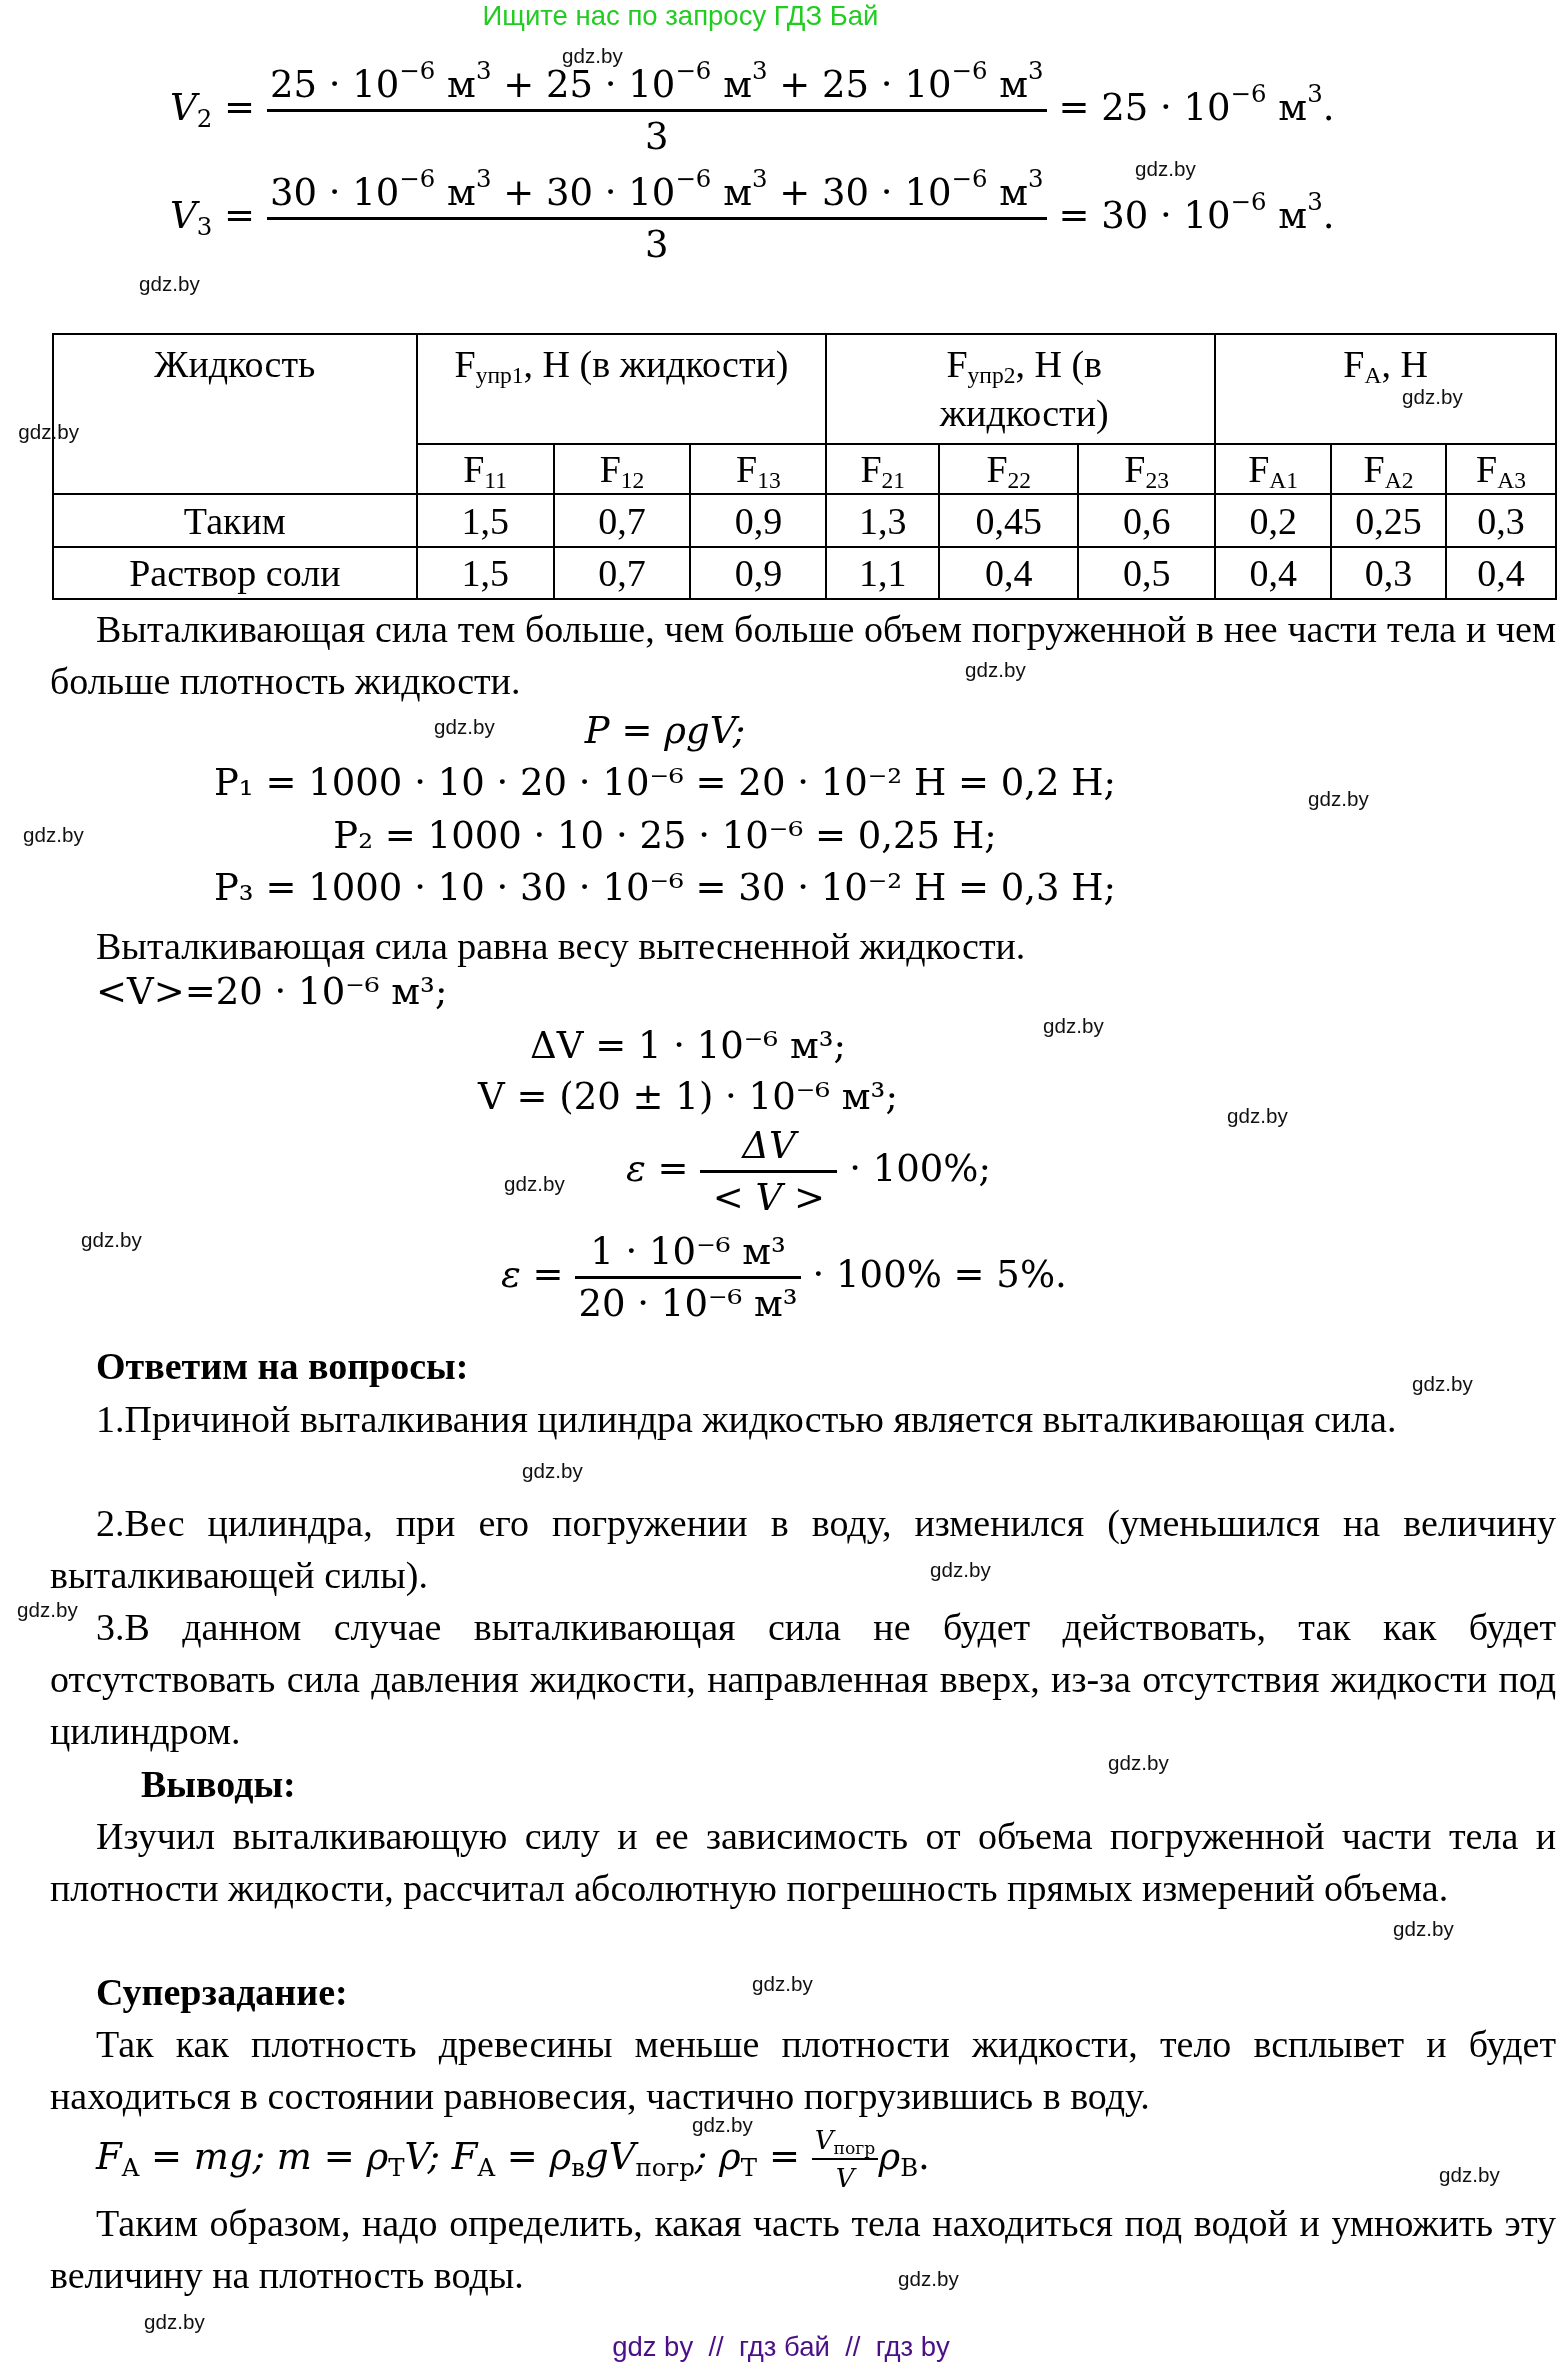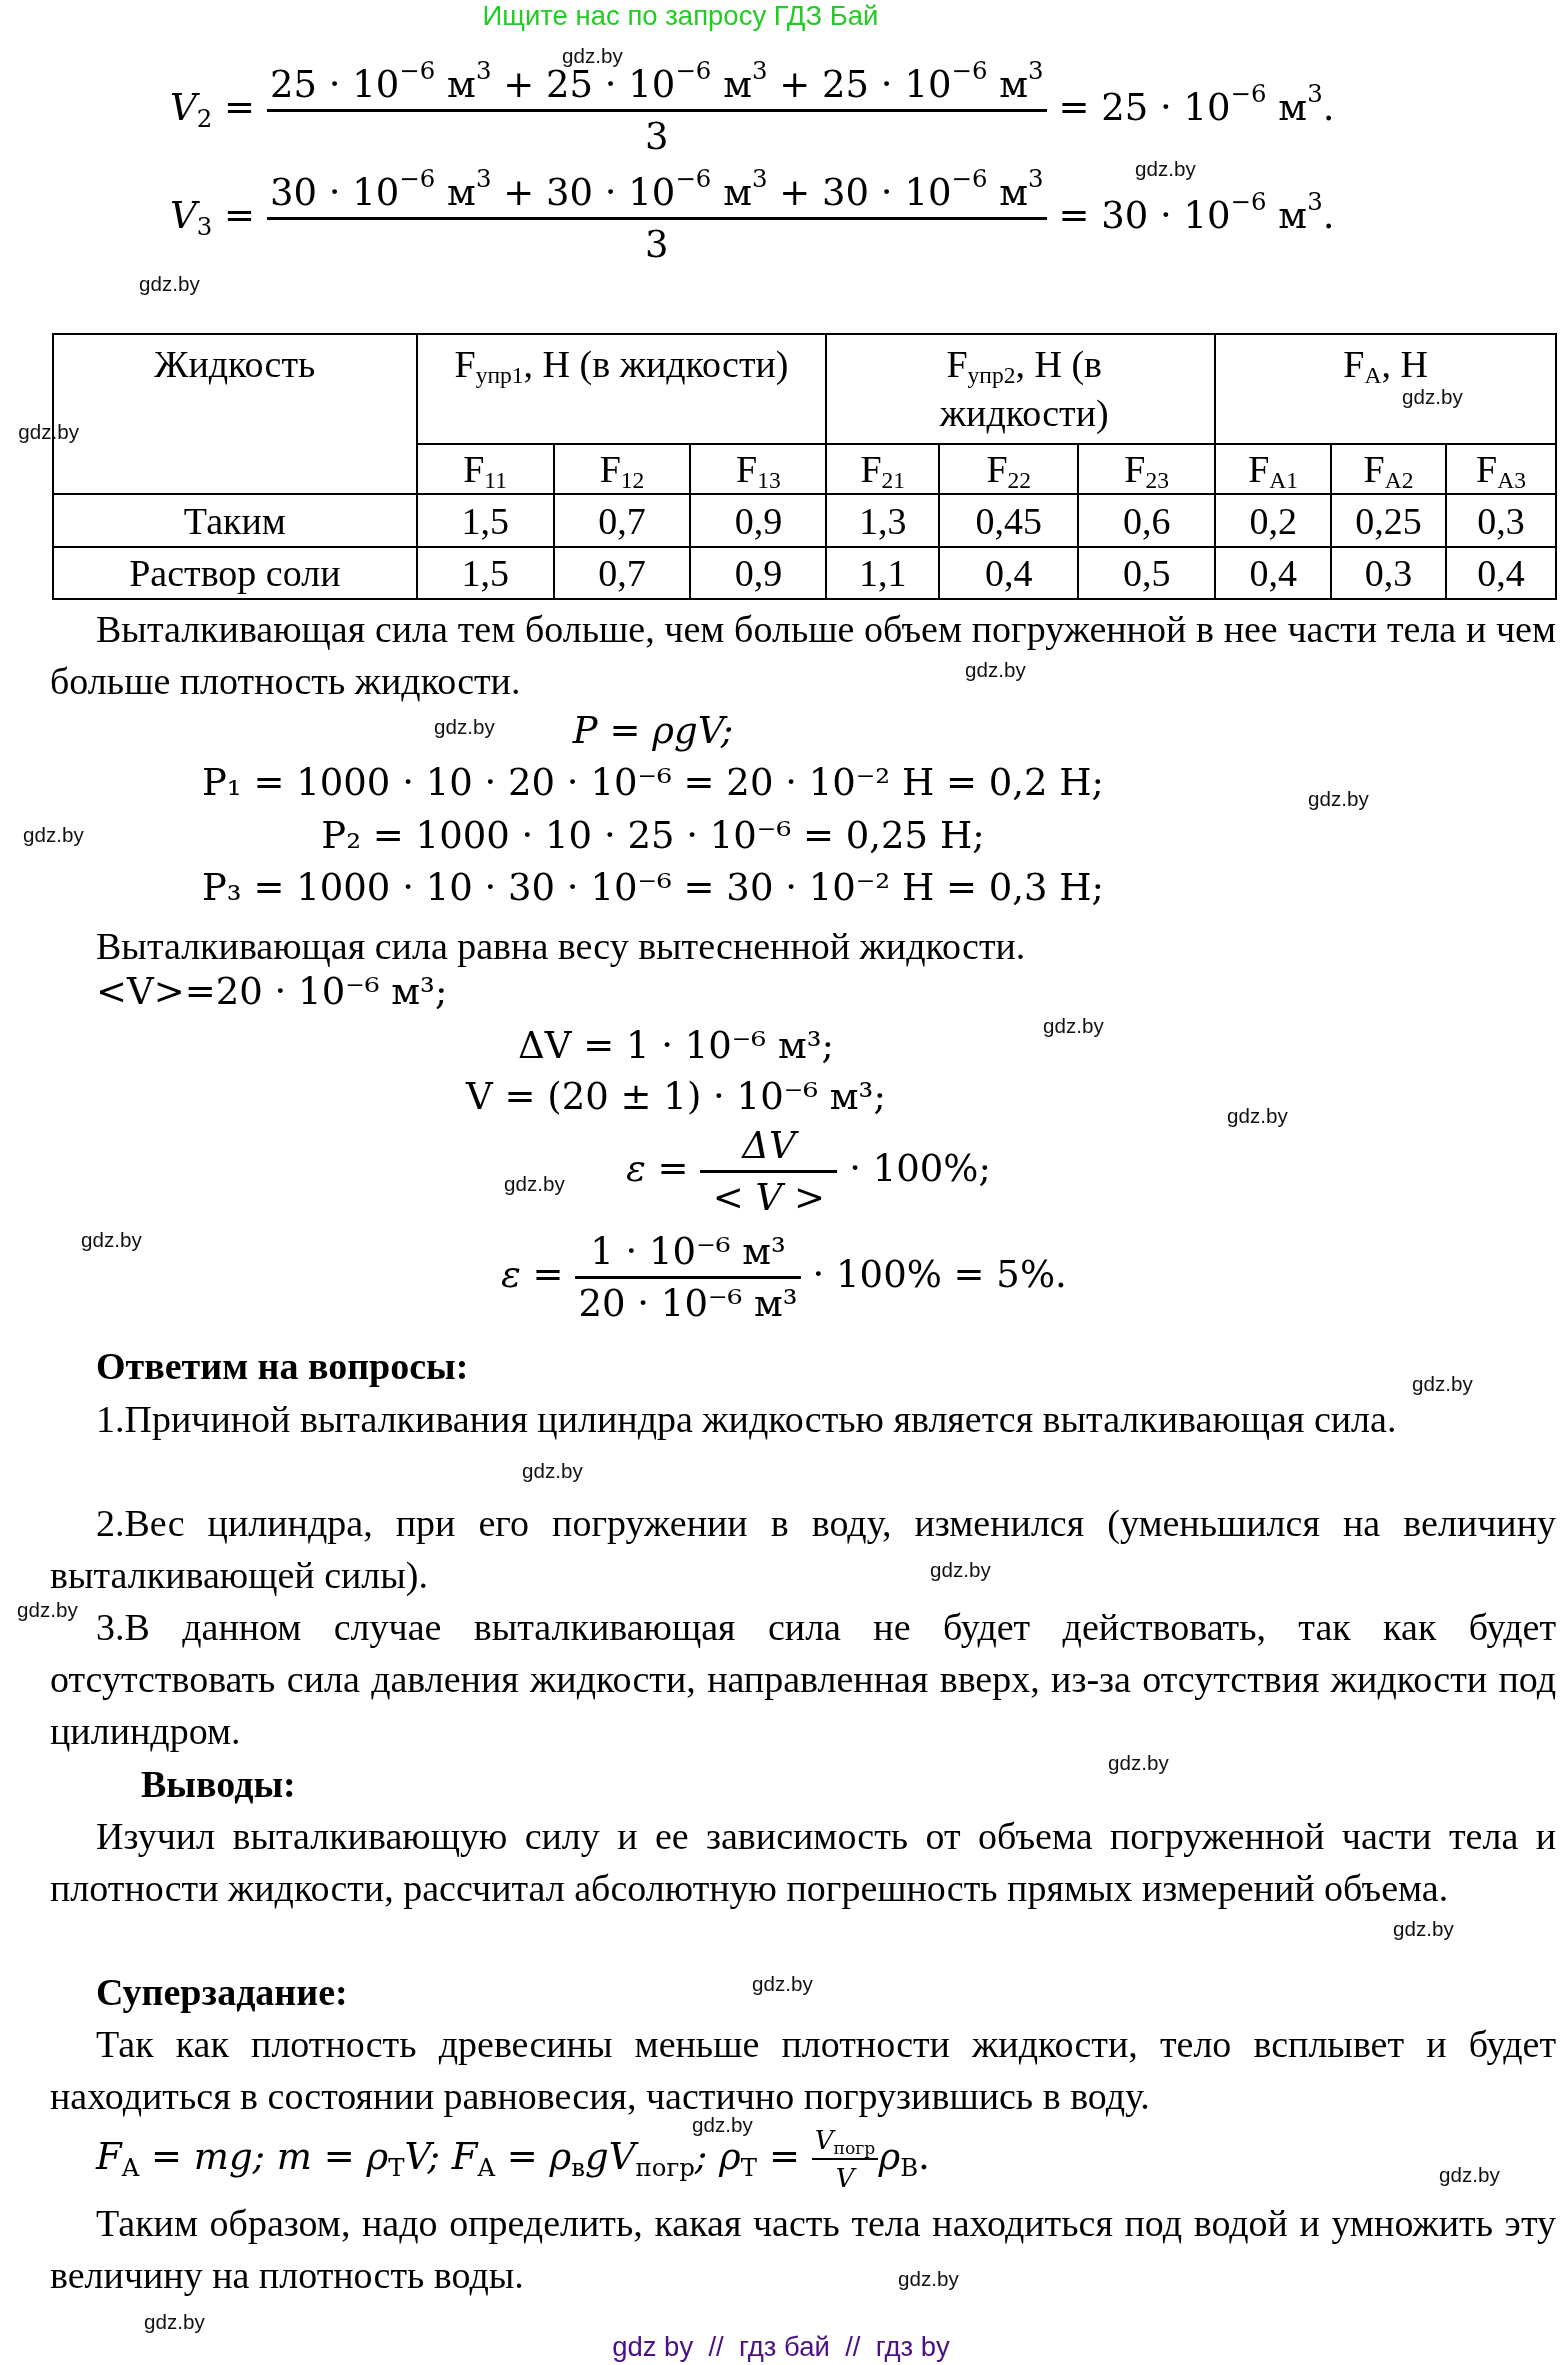--- a/index.html
+++ b/index.html
@@ -25,21 +25,21 @@
   .heading { position: absolute; left: 96px; font-size: 38px; font-weight: bold; line-height: 52px; }
   table.data { position: absolute; left: 52px; top: 333px; width: 1505px; border-collapse: collapse;
                font-family: "Liberation Serif", serif; font-size: 38px; }
   table.data td { border: 2.3px solid #000; text-align: center; padding: 0; }
   table.data td.head { vertical-align: top; line-height: 49px; padding-top: 4.6px; }
   table.data tr.r1 { height: 110px; }
   table.data tr.r2 { height: 50px; }
   table.data tr.r3 { height: 53px; }
   table.data tr.r4 { height: 52px; }
   table.data sub { font-size: 0.62em; vertical-align: -0.25em; }
-  .center-line { position: absolute; left: 0; width: 1306px; text-align: center; }
+  .center-line { position: absolute; left: 12px; width: 1306px; text-align: center; }
 </style>
 </head>
 <body>
 
 <div class="top-banner" style="color:#22cc22">Ищите нас по запросу ГДЗ Бай</div>
 
 <div class="abs math" style="left:170px; top:63px;">
   <span class="mi">V</span><sub>2</sub>
   <span> = </span>
   <span class="frac">

